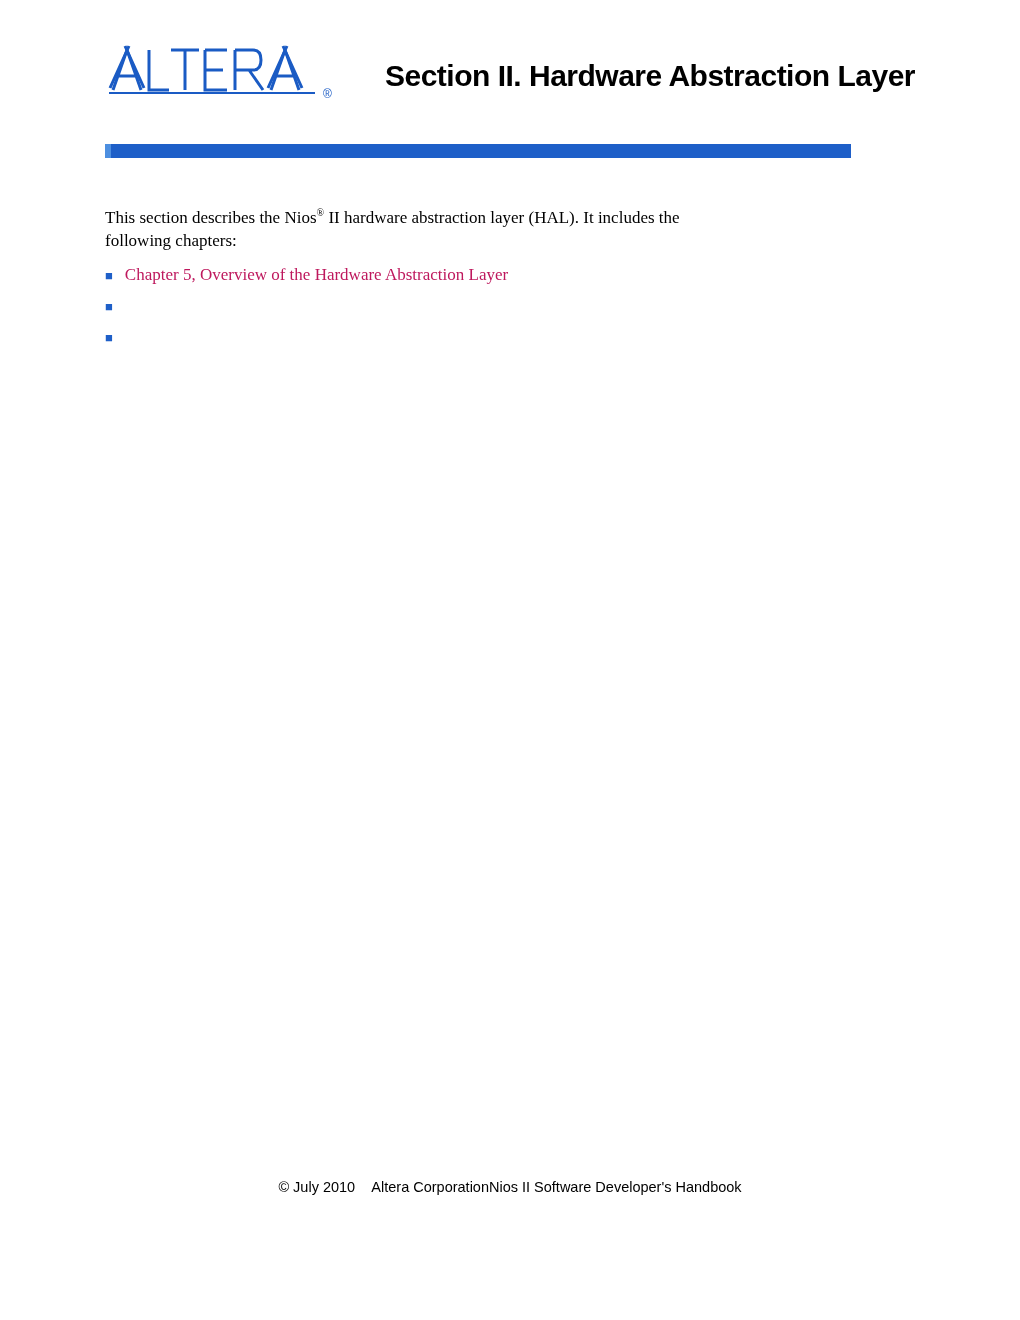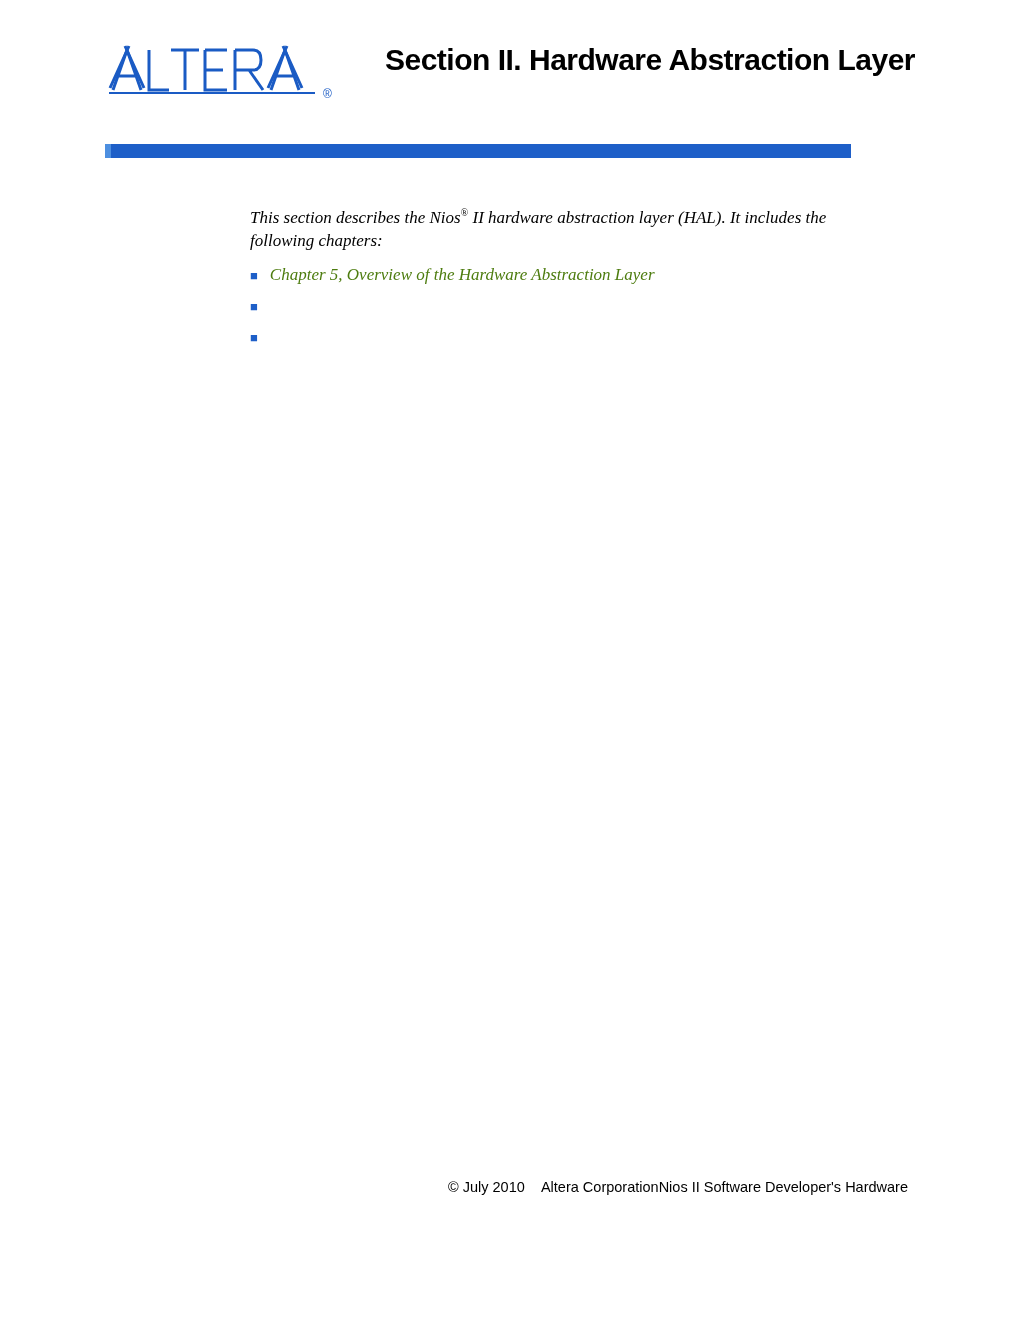--- a/index.html
+++ b/index.html
@@ -26,34 +26,32 @@
       width: 235px;
       margin-top: 5px;
     }
     .section-title {
       font-family: 'Arial Narrow', Arial, sans-serif;
       font-weight: bold;
       font-size: 30px;
       font-stretch: condensed;
       letter-spacing: -0.5px;
       color: #000;
-      margin-top: 8px;
+      margin-top: 24px;
       text-align: center;
     }
     .blue-bar {
       height: 14px;
       background: #1e5fc8;
       border-left: 6px solid #4d8fe0;
       margin-bottom: 48px;
       width: 746px;
     }
     .content {
-      margin-left: 145px;
       width: 590px;
-      font-style: italic;
     }
     .intro-text {
       font-size: 17px;
       color: #000;
       line-height: 1.35;
       margin-bottom: 10px;
     }
     .intro-text sup {
       font-size: 10px;
       vertical-align: super;
@@ -70,29 +68,29 @@
       line-height: 1.4;
     }
     .bullet {
       color: #1e5fc8;
       font-size: 13px;
       margin-right: 12px;
       margin-top: 4px;
       flex-shrink: 0;
     }
     .chapter-link {
-      color: #4d7c0f;
+      color: #be185d;
     }
     .footer {
       position: absolute;
       bottom: 125px;
       left: 112px;
       right: 112px;
       display: flex;
-      justify-content: flex-end;
+      justify-content: center;
       font-family: 'Arial Narrow', Arial, sans-serif;
       font-stretch: condensed;
       font-size: 14.5px;
       color: #000;
     }
     .footer-right {
       text-align: right;
     }
   </style>
 </head>
@@ -138,15 +136,15 @@
       <li class="chapter-item">
         <span class="bullet">■</span>
       </li>
     </ul>
   </div>
 
   <div class="footer">
     <div class="footer-left">
       <span>© July 2010</span>&nbsp;&nbsp;&nbsp;&nbsp;<span>Altera Corporation</span>
     </div>
-    <div class="footer-right">Nios II Software Developer's Hardware</div>
+    <div class="footer-right">Nios II Software Developer's Handbook</div>
   </div>
 </div>
 
 </body></html>

